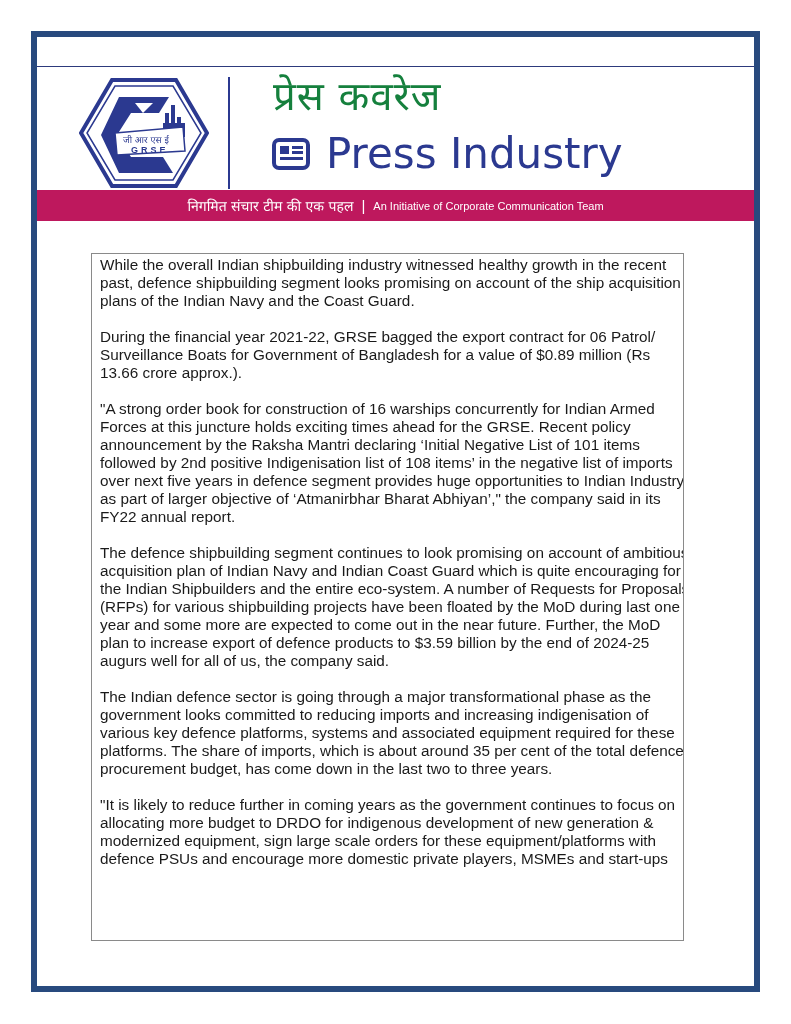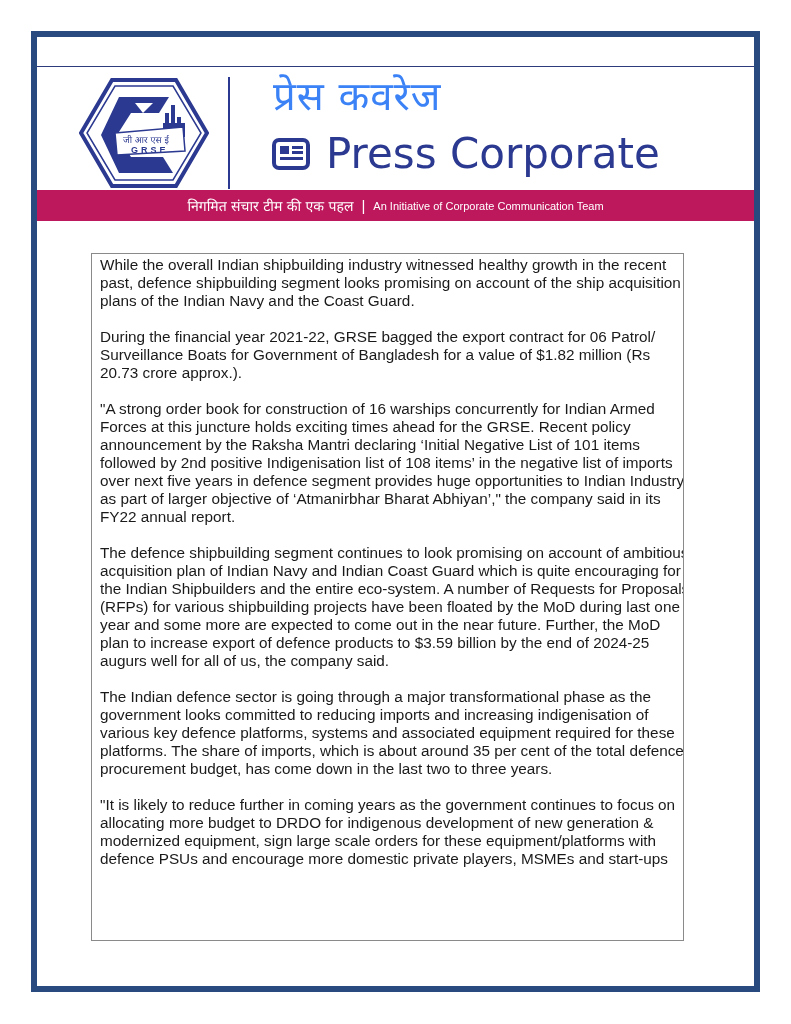--- a/index.html
+++ b/index.html
@@ -15,21 +15,21 @@
     position: absolute; left: 0; right: 0; top: 33px; height: 122px;
   }
   .logo {
     position: absolute; left: 42px; top: 7px; width: 130px; height: 112px;
   }
   .v-divider {
     position: absolute; left: 191px; top: 7px; width: 2px; height: 112px; background: #2b3990;
   }
   .title-hindi {
     position: absolute; left: 236px; top: 0px; font-family: "DejaVu Serif", serif;
-    font-size: 40px; color: #3b82f6; line-height: 52px; letter-spacing: 1px;
+    font-size: 40px; color: #15803d; line-height: 52px; letter-spacing: 1px;
   }
   .title-row {
     position: absolute; left: 235px; top: 56px; height: 56px; display: flex; align-items: center;
   }
   .news-icon { width: 40px; height: 34px; margin-right: 14px; }
   .title-en {
     font-family: "DejaVu Sans", sans-serif; font-size: 42px; color: #2b3990; font-weight: normal;
     letter-spacing: 0px; line-height: 56px;
   }
   .band {
@@ -77,31 +77,31 @@
     <div class="title-hindi">प्रेस कवरेज</div>
 
     <div class="title-row">
       <svg class="news-icon" viewBox="0 0 40 34">
         <rect x="2" y="3" width="34" height="28" rx="5" ry="5" fill="none" stroke="#2b3990" stroke-width="4"></rect>
         <rect x="8" y="9" width="9" height="8" fill="#2b3990"></rect>
         <rect x="20" y="9" width="11" height="3" fill="#2b3990"></rect>
         <rect x="20" y="14" width="11" height="3" fill="#2b3990"></rect>
         <rect x="8" y="20" width="23" height="3" fill="#2b3990"></rect>
       </svg>
-      <span class="title-en">Press Corporate</span>
+      <span class="title-en">Press Industry</span>
     </div>
   </div>
 
   <div class="band">
     <span class="hindi">निगमित संचार टीम की एक पहल</span>
     <span class="sep">|</span>
     <span class="en">An Initiative of Corporate Communication Team</span>
   </div>
 
   <div class="textbox">
     <p>While the overall Indian shipbuilding industry witnessed healthy growth in the recent past, defence shipbuilding segment looks promising on account of the ship acquisition plans of the Indian Navy and the Coast Guard.</p>
-    <p>During the financial year 2021-22, GRSE bagged the export contract for 06 Patrol/ Surveillance Boats for Government of Bangladesh for a value of $1.82 million (Rs 20.73 crore approx.).</p>
+    <p>During the financial year 2021-22, GRSE bagged the export contract for 06 Patrol/ Surveillance Boats for Government of Bangladesh for a value of $0.89 million (Rs 13.66 crore approx.).</p>
     <p>"A strong order book for construction of 16 warships concurrently for Indian Armed Forces at this juncture holds exciting times ahead for the GRSE. Recent policy announcement by the Raksha Mantri declaring ‘Initial Negative List of 101 items followed by 2nd positive Indigenisation list of 108 items’ in the negative list of imports over next five years in defence segment provides huge opportunities to Indian Industry as part of larger objective of ‘Atmanirbhar Bharat Abhiyan’," the company said in its FY22 annual report.</p>
     <p>The defence shipbuilding segment continues to look promising on account of ambitious acquisition plan of Indian Navy and Indian Coast Guard which is quite encouraging for the Indian Shipbuilders and the entire eco-system. A number of Requests for Proposals (RFPs) for various shipbuilding projects have been floated by the MoD during last one year and some more are expected to come out in the near future. Further, the MoD plan to increase export of defence products to $3.59 billion by the end of 2024-25 augurs well for all of us, the company said.</p>
     <p>The Indian defence sector is going through a major transformational phase as the government looks committed to reducing imports and increasing indigenisation of various key defence platforms, systems and associated equipment required for these platforms. The share of imports, which is about around 35 per cent of the total defence procurement budget, has come down in the last two to three years.</p>
     <p>"It is likely to reduce further in coming years as the government continues to focus on allocating more budget to DRDO for indigenous development of new generation &amp; modernized equipment, sign large scale orders for these equipment/platforms with defence PSUs and encourage more domestic private players, MSMEs and start-ups</p>
   </div>
 </div>
 
 </body></html>

